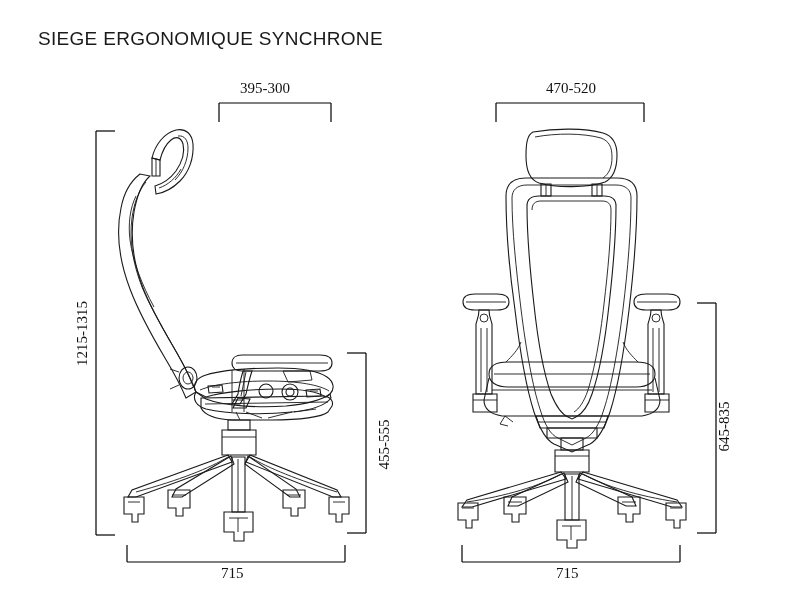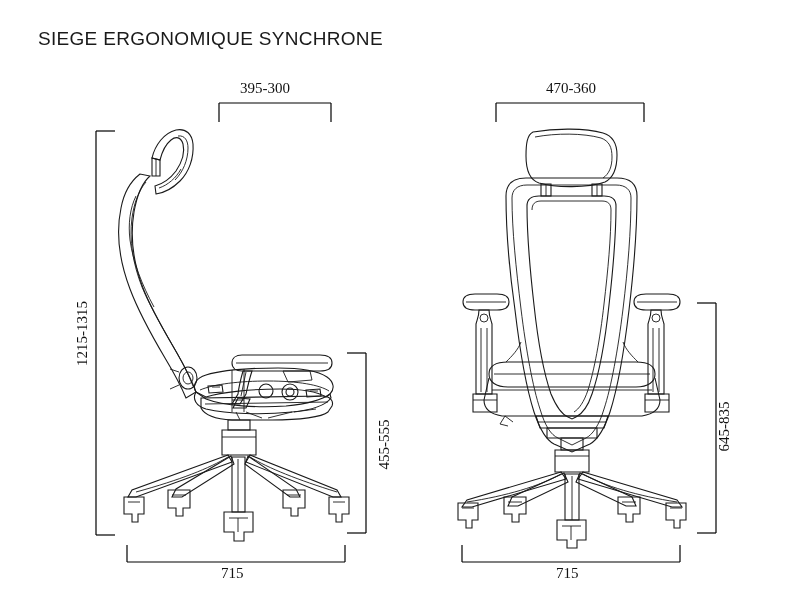--- a/index.html
+++ b/index.html
@@ -48,21 +48,21 @@
   .thin2 { stroke: #1a1a1a; fill: none; stroke-width: 0.9; }
   .dimline { stroke: #000000; fill: none; stroke-width: 1.2; }
 </style>
 </head>
 <body>
 
 <div id="drawing-title">SIEGE ERGONOMIQUE SYNCHRONE</div>
 
 <div class="dim-label" style="left:240px; top:80px;">395-300</div>
 
-<div class="dim-label" style="left:546px; top:80px;">470-360</div>
+<div class="dim-label" style="left:546px; top:80px;">470-520</div>
 
 <div class="dim-label vert" style="left:42px; top:325px; width:80px; text-align:center;">1215-1315</div>
 
 <div class="dim-label vert" style="left:344px; top:436px; width:80px; text-align:center;">455-555</div>
 
 <div class="dim-label vert" style="left:684px; top:418px; width:80px; text-align:center;">645-835</div>
 
 <div class="dim-label" style="left:221px; top:565px;">715</div>
 
 <div class="dim-label" style="left:556px; top:565px;">715</div>

